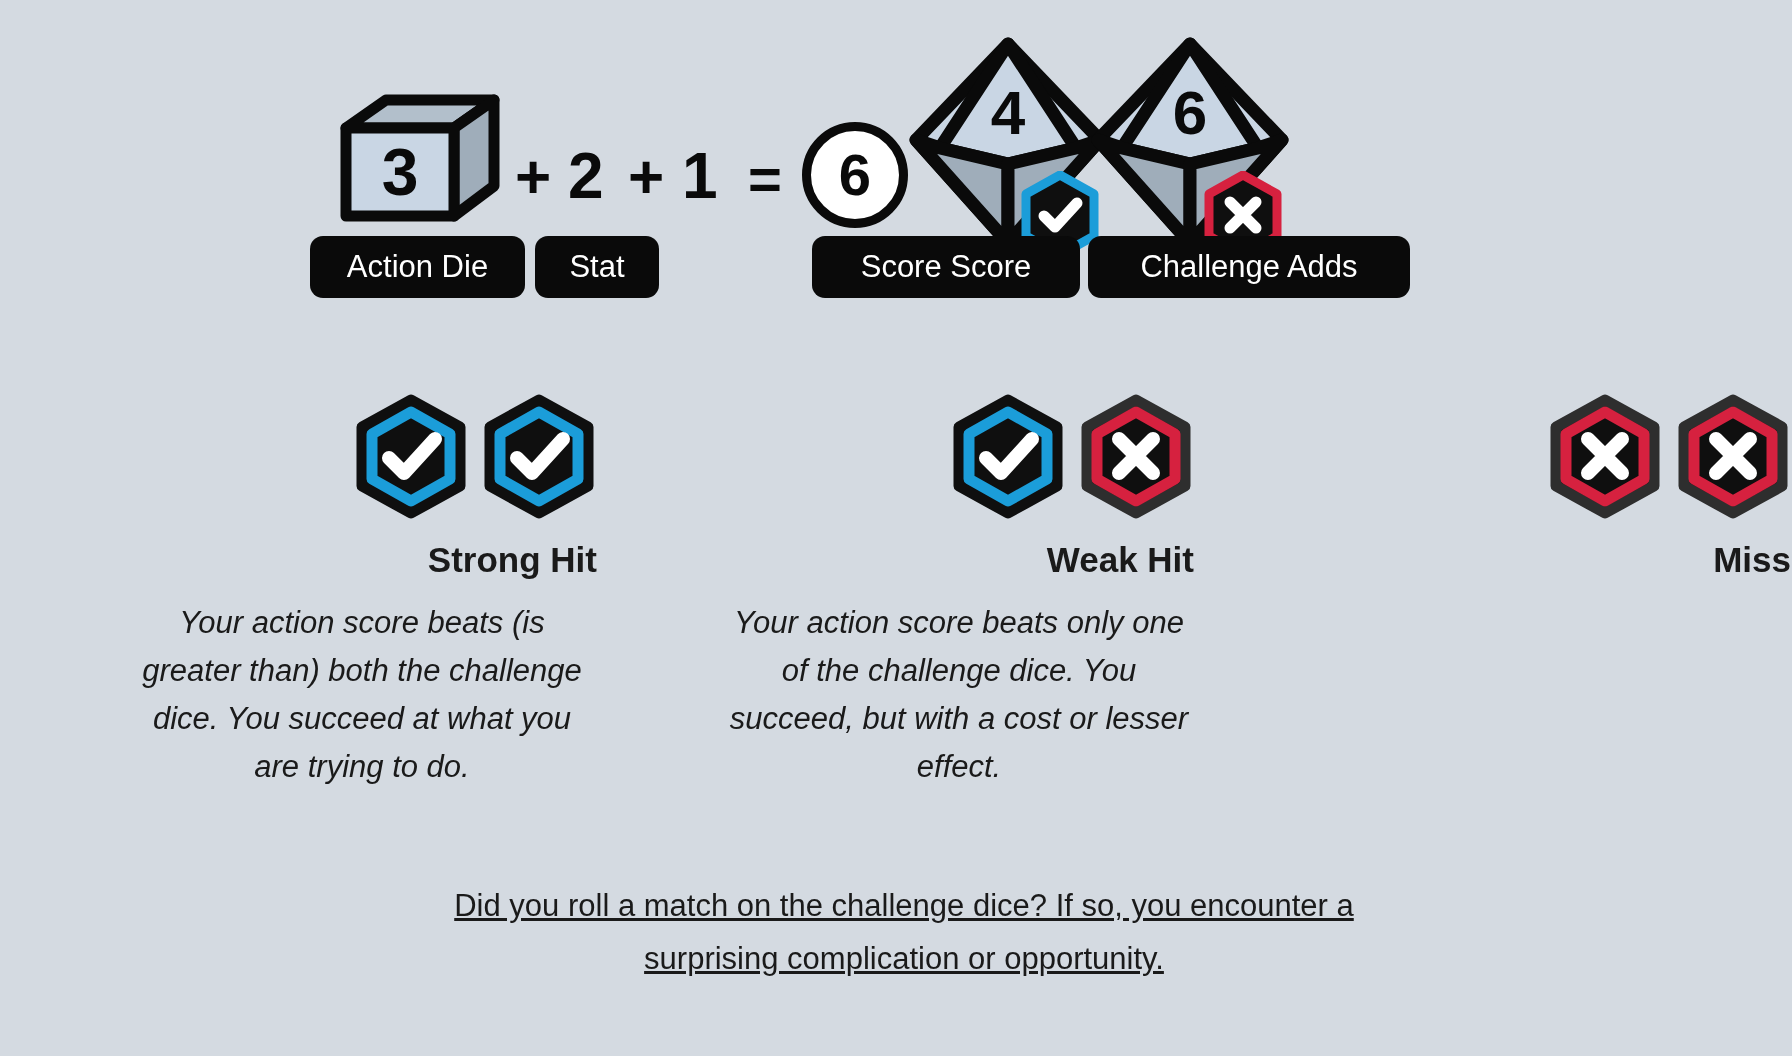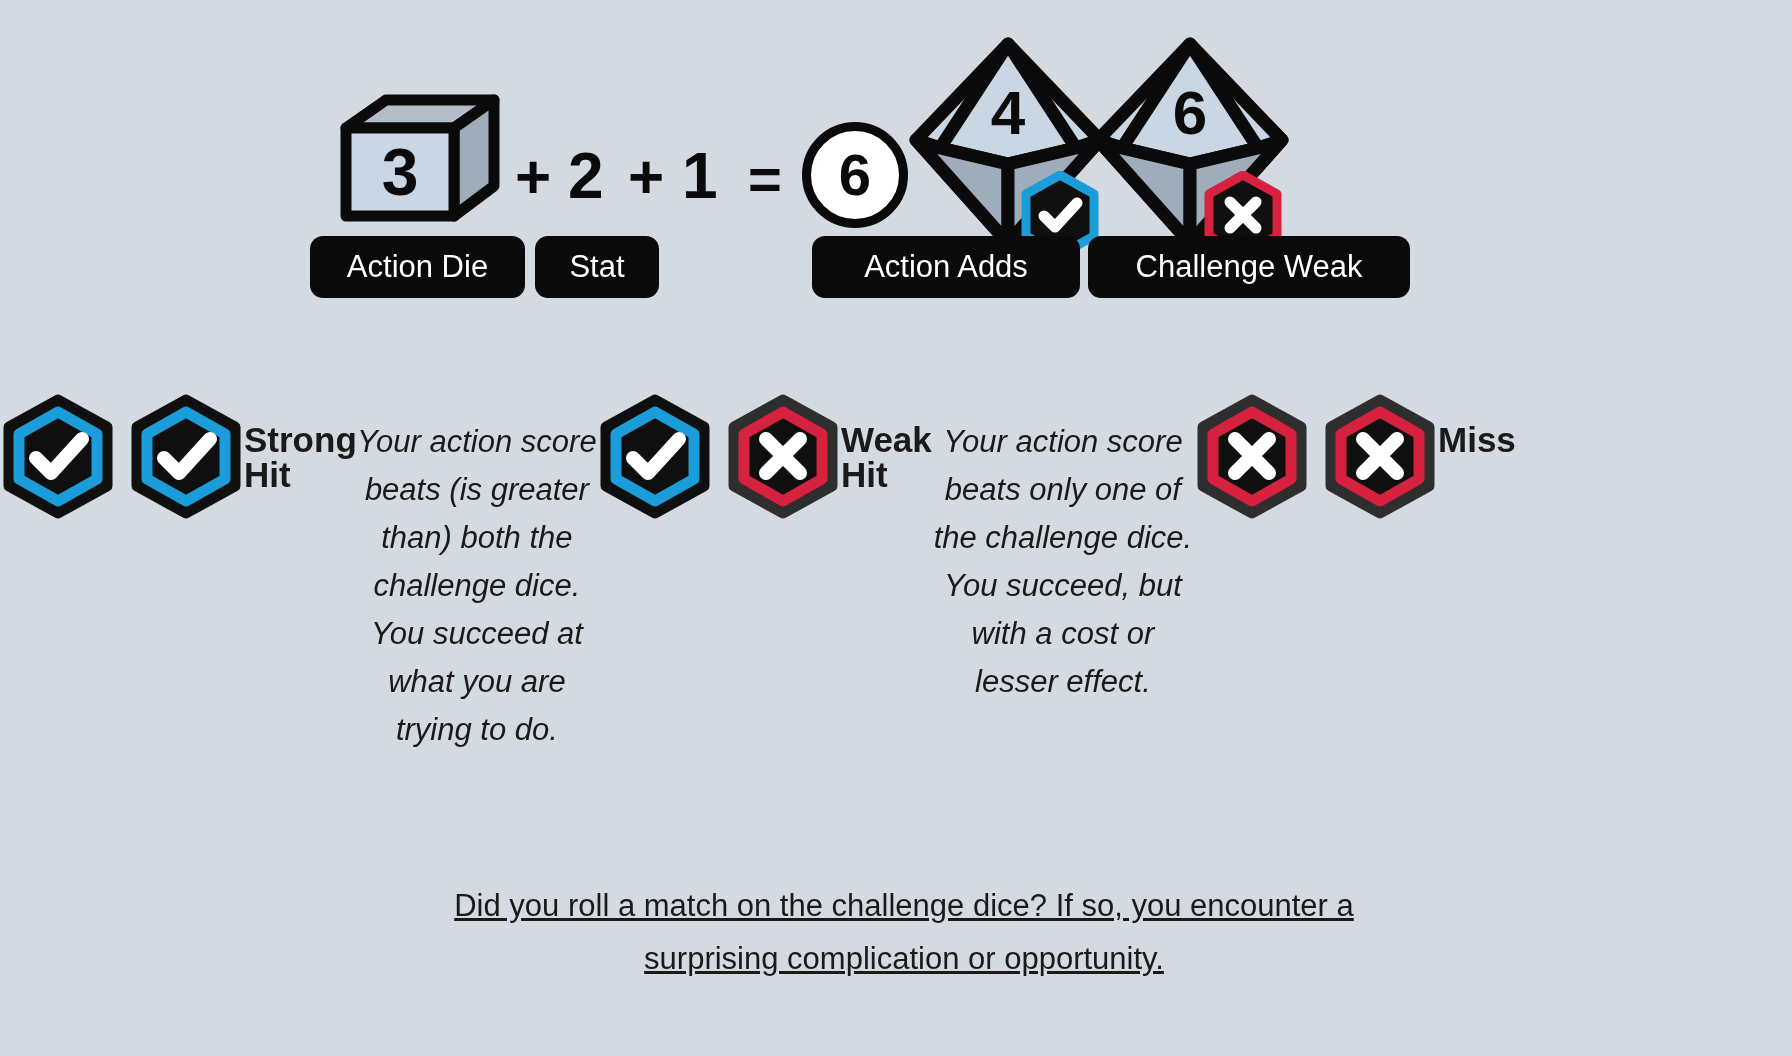--- a/index.html
+++ b/index.html
@@ -131,22 +131,22 @@
   .columns {
     position: absolute;
     left: 0;
     top: 396px;
     width: 1792px;
     display: flex;
   }
   .col {
     width: 597px;
     display: flex;
-    flex-direction: row;
-    align-items: flex-start;
+    flex-direction: column;
+    align-items: flex-end;
   }
   .hex-pair {
     display: flex;
     gap: 12px;
     align-items: center;
     justify-content: center;
     height: 120px;
   }
   .hex {
     width: 116px;
@@ -254,22 +254,22 @@
             <path d="M40 4 L74 23 L74 65 L40 84 L6 65 L6 23 Z" fill="#0f0f0f" stroke="#d6213f" stroke-width="9" stroke-linejoin="round"></path>
             <path d="M27 31 L53 57 M53 31 L27 57" fill="none" stroke="#ffffff" stroke-width="11" stroke-linecap="round"></path>
           </g>
         </svg>
       </div>
     </div>
 
     <div class="pill-row">
       <div class="pill pill-action-die">Action Die</div>
       <div class="pill pill-stat">Stat</div>
-      <div class="pill pill-score">Action Adds</div>
-      <div class="pill pill-challenge">Challenge Weak</div>
+      <div class="pill pill-score">Score Score</div>
+      <div class="pill pill-challenge">Challenge Adds</div>
     </div>
   </div>
 
   <div class="columns">
 
     <div class="col">
       <div class="hex-pair">
         <div class="hex">
           <svg width="116" height="125" viewBox="0 0 116 125">
             <g>

